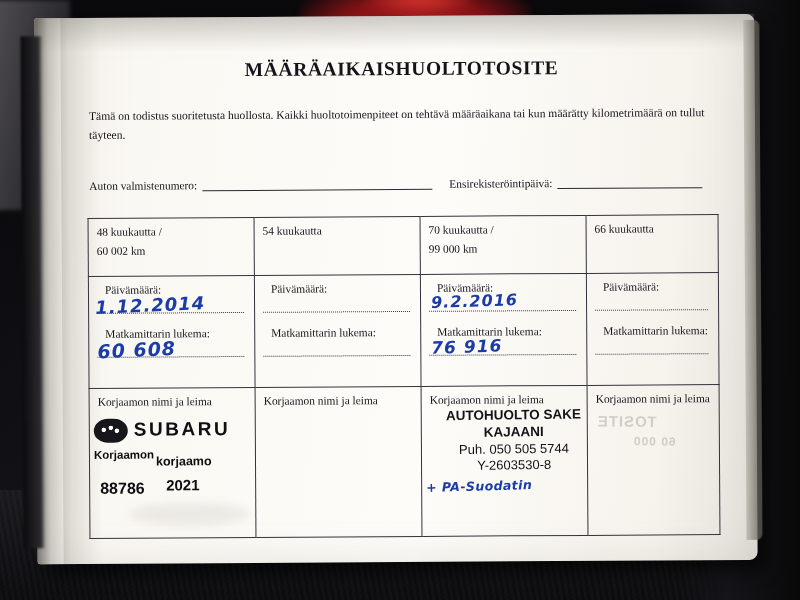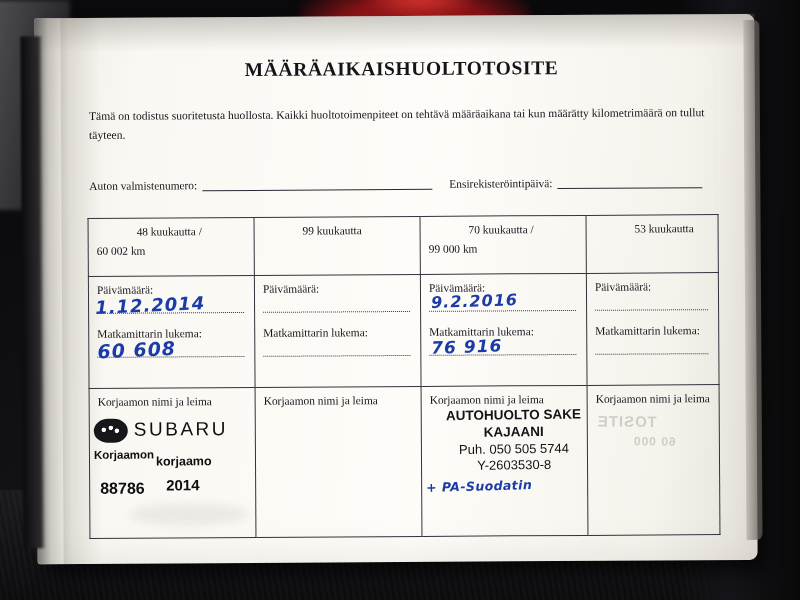--- a/index.html
+++ b/index.html
@@ -204,24 +204,24 @@
     table-layout: fixed;
     font-size: 11.4px;
   }
   table.service-table td {
     border: 1px solid #34323c;
     vertical-align: top;
     padding: 7px 8px 8px 8px;
     position: relative;
   }
   .row-head td { height: 42px; }
-  .head-l1 { margin-bottom: 7px; margin-left: 40px; }
+  .head-l1 { margin-bottom: 7px; }
   .row-dates td { height: 96px; }
   .row-shop td { height: 134px; }
-  .sub-label { margin-bottom: 3px; }
+  .sub-label { margin-bottom: 3px; margin-left: 8px; }
   .dots {
     border-bottom: 1px dotted #3a3843;
     height: 1px;
     margin: 16px 2px 14px 0;
   }
   .dots2 { margin: 16px 2px 2px 0; }
 
   
   .hand {
     position: absolute;
@@ -273,21 +273,21 @@
     background:
       radial-gradient(circle at 3px 4px, #fff 0 2px, rgba(255,255,255,0) 2.5px),
       radial-gradient(circle at 10px 2px, #fff 0 2px, rgba(255,255,255,0) 2.5px),
       radial-gradient(circle at 16px 5px, #fff 0 2px, rgba(255,255,255,0) 2.5px);
   }
   .stamp-brand {
     position: absolute;
     left: 42px;
     top: 8px;
     font-family: "Liberation Sans", sans-serif;
-    font-weight: normal;
+    font-weight: bold;
     font-size: 19px;
     letter-spacing: 2.5px;
   }
   .stamp-l2 {
     position: absolute;
     left: 2px;
     top: 38px;
     font-family: "Liberation Sans", sans-serif;
     font-size: 11.5px;
     font-weight: bold;
@@ -399,29 +399,29 @@
             <col style="width:166px">
             <col style="width:132px">
           </colgroup>
           <tbody>
             <tr class="row-head">
               <td>
                 <div class="head-l1">48 kuukautta /</div>
                 <div>60 002 km</div>
               </td>
               <td>
-                <div class="head-l1">99 kuukautta</div>
+                <div class="head-l1">54 kuukautta</div>
                 <div></div>
               </td>
               <td>
                 <div class="head-l1">70 kuukautta /</div>
                 <div>99 000 km</div>
               </td>
               <td>
-                <div class="head-l1">53 kuukautta</div>
+                <div class="head-l1">66 kuukautta</div>
                 <div></div>
               </td>
             </tr>
 
             <tr class="row-dates">
               <td>
                 <div class="sub-label">Päivämäärä:</div>
                 <div class="dots"></div>
                 <div class="sub-label">Matkamittarin lukema:</div>
                 <div class="dots dots2"></div>
@@ -452,21 +452,21 @@
 
             <tr class="row-shop">
               <td>
                 <div>Korjaamon nimi ja leima</div>
                 <div class="stamp">
                   <div class="stamp-logo"></div>
                   <div class="stamp-brand">SUBARU</div>
                   <div class="stamp-l2">Korjaamon</div>
                   <div class="stamp-l3">korjaamo</div>
                   <div class="stamp-num">88786</div>
-                  <div class="stamp-year">2014</div>
+                  <div class="stamp-year">2021</div>
                 </div>
               </td>
               <td>
                 <div>Korjaamon nimi ja leima</div>
               </td>
               <td>
                 <div>Korjaamon nimi ja leima</div>
                 <div class="stamp2">
                   <div class="s2-l1">AUTOHUOLTO SAKE</div>
                   <div class="s2-l2">KAJAANI</div>

